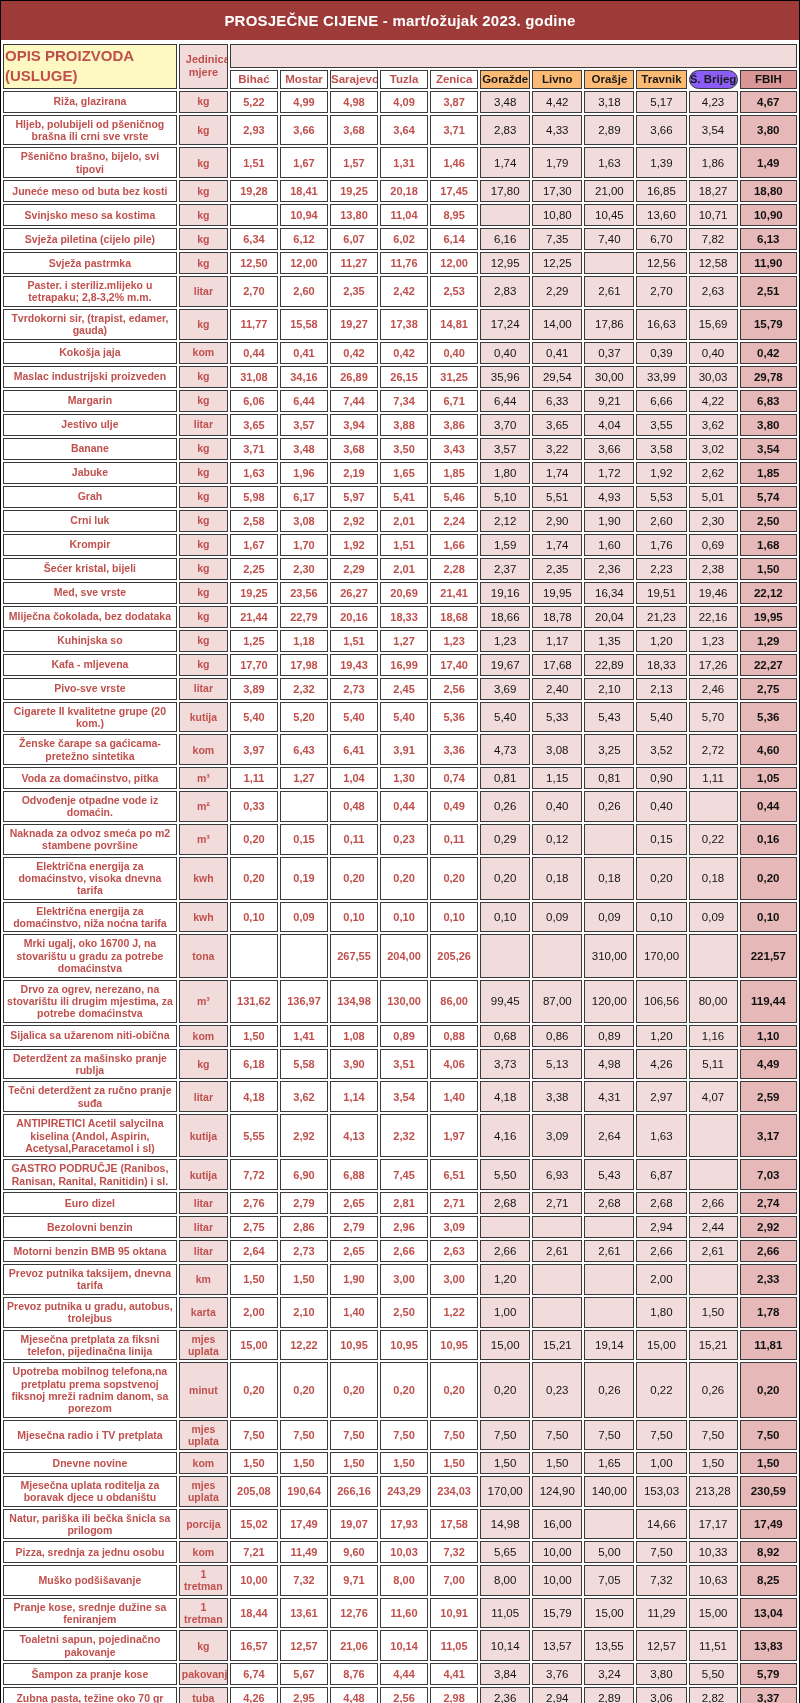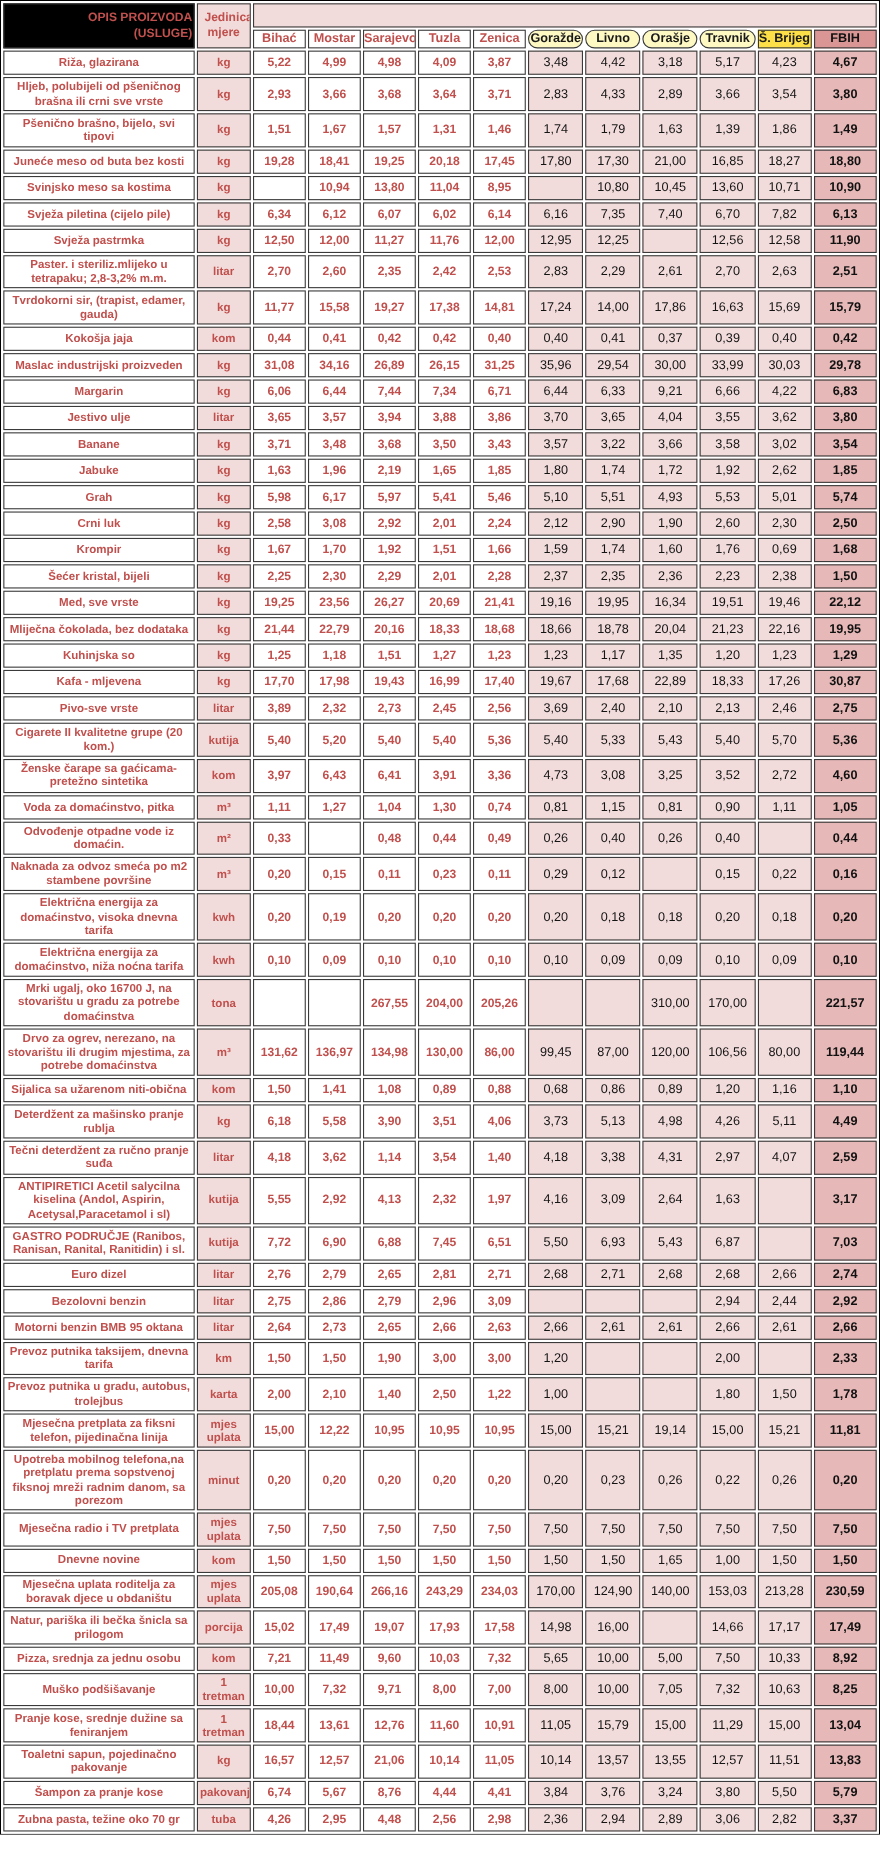--- a/index.html
+++ b/index.html
@@ -7,40 +7,43 @@
   .title-bar{
     background:#9E3B38;color:#ffffff;font-weight:bold;font-size:15px;
     text-align:center;padding:11px 0;border-bottom:2px solid #ffffff;letter-spacing:.2px;
   }
   table.price-table{
     width:798px;table-layout:fixed;border-collapse:separate;border-spacing:2px;
     background:#ffffff;
   }
   th,td{border:1px solid #3a3a3a;vertical-align:middle;box-sizing:border-box;overflow:hidden;}
   
-  .h-opis{background:#000000;color:#C0504D;font-weight:bold;font-size:11px;text-align:right;line-height:1.35;}
+  .h-opis{background:#fef9c3;color:#C0504D;font-weight:bold;font-size:15px;text-align:left;line-height:1.35;}
   .h-unit{background:#F2DCDB;color:#C0504D;font-weight:bold;font-size:11px;text-align:center;line-height:1.2;padding:6px;}
   .h-strip{background:#F2DCDB;height:22px;}
   .hdr-cities th{font-weight:bold;font-size:11.5px;text-align:center;height:14px;padding:1px 0;line-height:1.15;}
   .city-white{background:#ffffff;color:#C0504D;}
-  .city-pink{background:#fef9c3;color:#1a1a1a;border-radius:10px;}
-  .city-sbrijeg{background:#fde047;color:#1a1a1a;}
+  .city-pink{background:#fdba74;color:#1a1a1a;}
+  .city-sbrijeg{background:#8b5cf6;color:#1a1a1a;border-radius:12px;}
   .city-fbih{background:#D99694;color:#111111;}
   
   td{height:22px;padding:2px 2px;}
   .name-cell{background:#ffffff;color:#C0504D;font-weight:bold;font-size:10.5px;text-align:center;line-height:1.18;margin-top:40px;}
   .unit-cell{background:#F2DCDB;color:#C0504D;font-weight:bold;font-size:10.5px;text-align:center;line-height:1.15;}
   .v-white{background:#ffffff;color:#C0504D;font-weight:bold;font-size:11px;text-align:center;}
   .v-pink{background:#F2DCDB;color:#141414;font-size:11.5px;text-align:center;}
   .v-fbih{background:#E6B8B7;color:#111111;font-weight:bold;font-size:11.5px;text-align:center;}
 </style>
 </head>
 <body>
 
 <div class="page">
+  <div class="title-bar">
+    <span>PROSJEČNE CIJENE - mart/ožujak 2023. godine</span>
+  </div>
 
   <table class="price-table">
     <colgroup>
       <col style="width:170px">
         <col style="width:48px">
       <col style="width:47px">
         <col style="width:47px">
         <col style="width:47px">
         <col style="width:47px">
         <col style="width:47px">
@@ -411,21 +414,21 @@
           <td class="v-white">17,70</td>
           <td class="v-white">17,98</td>
           <td class="v-white">19,43</td>
           <td class="v-white">16,99</td>
           <td class="v-white">17,40</td>
           <td class="v-pink">19,67</td>
           <td class="v-pink">17,68</td>
           <td class="v-pink">22,89</td>
           <td class="v-pink">18,33</td>
           <td class="v-pink">17,26</td>
-          <td class="v-fbih">30,87</td>
+          <td class="v-fbih">22,27</td>
         </tr>
         <tr>
           <td class="name-cell">Pivo-sve vrste</td>
           <td class="unit-cell">litar</td>
           <td class="v-white">3,89</td>
           <td class="v-white">2,32</td>
           <td class="v-white">2,73</td>
           <td class="v-white">2,45</td>
           <td class="v-white">2,56</td>
           <td class="v-pink">3,69</td>

